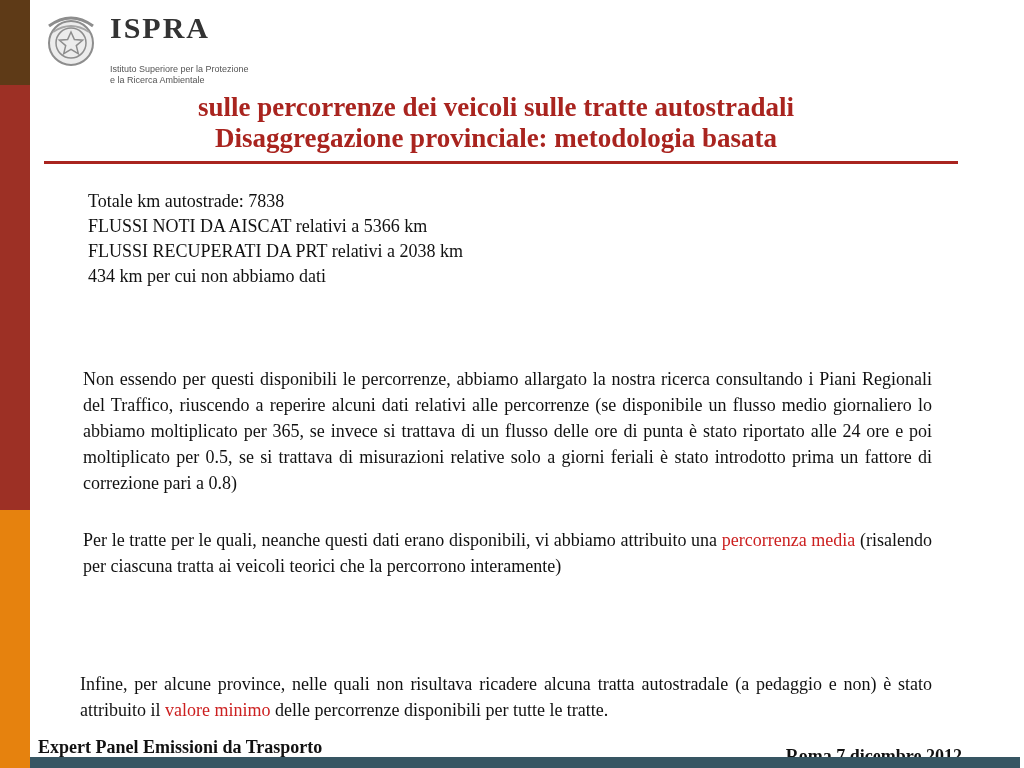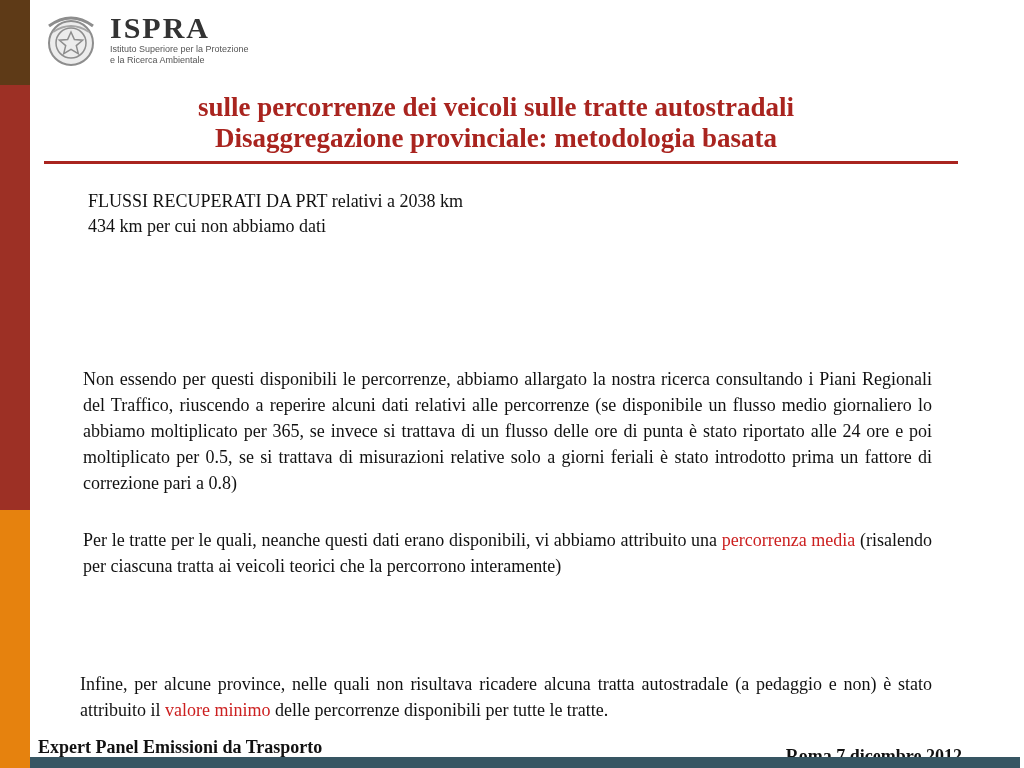--- a/index.html
+++ b/index.html
@@ -22,21 +22,21 @@
   .seg-red    { height: 425px; background: var(--bar-red,    #9D3025); }
   .seg-orange { height: 258px; background: var(--bar-orange, #E6820E); }
 
   
   .logo-area { position: absolute; left: 40px; top: 8px; display: flex; align-items: flex-start; }
   .emblem { display: inline-block; width: 62px; height: 62px; margin-right: 8px; }
   .logo-name {
     font-size: 30px; font-weight: bold; letter-spacing: 2px;
     color: #333333; line-height: 32px; margin-top: 4px;
   }
-  .logo-sub { font-size: 9px; line-height: 11px; color: #555555; margin-top: 0; font-family: "Liberation Sans", sans-serif; }
+  .logo-sub { font-size: 9px; line-height: 11px; color: #555555; margin-top: 20px; font-family: "Liberation Sans", sans-serif; }
 
   
   .title {
     position: absolute; left: 60px; top: 92px; width: 872px;
     text-align: center; font-weight: bold; font-size: 27px; line-height: 31px;
     color: var(--title-red, #A9241F);
   }
   .title-rule {
     position: absolute; left: 44px; top: 161px; width: 914px; height: 3px;
     background: var(--title-red, #A9241F);
@@ -88,20 +88,22 @@
     </div>
   </header>
 
   <div class="title">
     <div>sulle percorrenze dei veicoli sulle tratte autostradali</div>
     <div>Disaggregazione provinciale: metodologia basata</div>
   </div>
   <div class="title-rule"></div>
 
   <div class="stats">
+    <div>Totale km autostrade: 7838</div>
+    <div>FLUSSI NOTI DA AISCAT relativi a 5366 km</div>
     <div>FLUSSI RECUPERATI DA PRT relativi a 2038 km</div>
     <div>434 km per cui non abbiamo dati</div>
   </div>
 
   <p class="para para1">Non essendo per questi disponibili le percorrenze, abbiamo allargato la nostra ricerca consultando i Piani Regionali del Traffico, riuscendo a reperire alcuni dati relativi alle percorrenze (se disponibile un flusso medio giornaliero lo abbiamo moltiplicato per 365, se invece si trattava di un flusso delle ore di punta è stato riportato alle 24 ore e poi moltiplicato per 0.5, se si trattava di misurazioni relative solo a giorni feriali è stato introdotto prima un fattore di correzione pari a 0.8)</p>
 
   <p class="para para2"><span>Per le tratte per le quali, neanche questi dati erano disponibili, vi abbiamo attribuito una </span><span class="red-text">percorrenza media</span><span> (risalendo per ciascuna tratta ai veicoli teorici che la percorrono interamente)</span></p>
 
   <p class="para para3"><span>Infine, per alcune province, nelle quali non risultava ricadere alcuna tratta autostradale (a pedaggio e non) è stato attribuito il </span><span class="red-text">valore minimo</span><span> delle percorrenze disponibili per tutte le tratte.</span></p>
 

